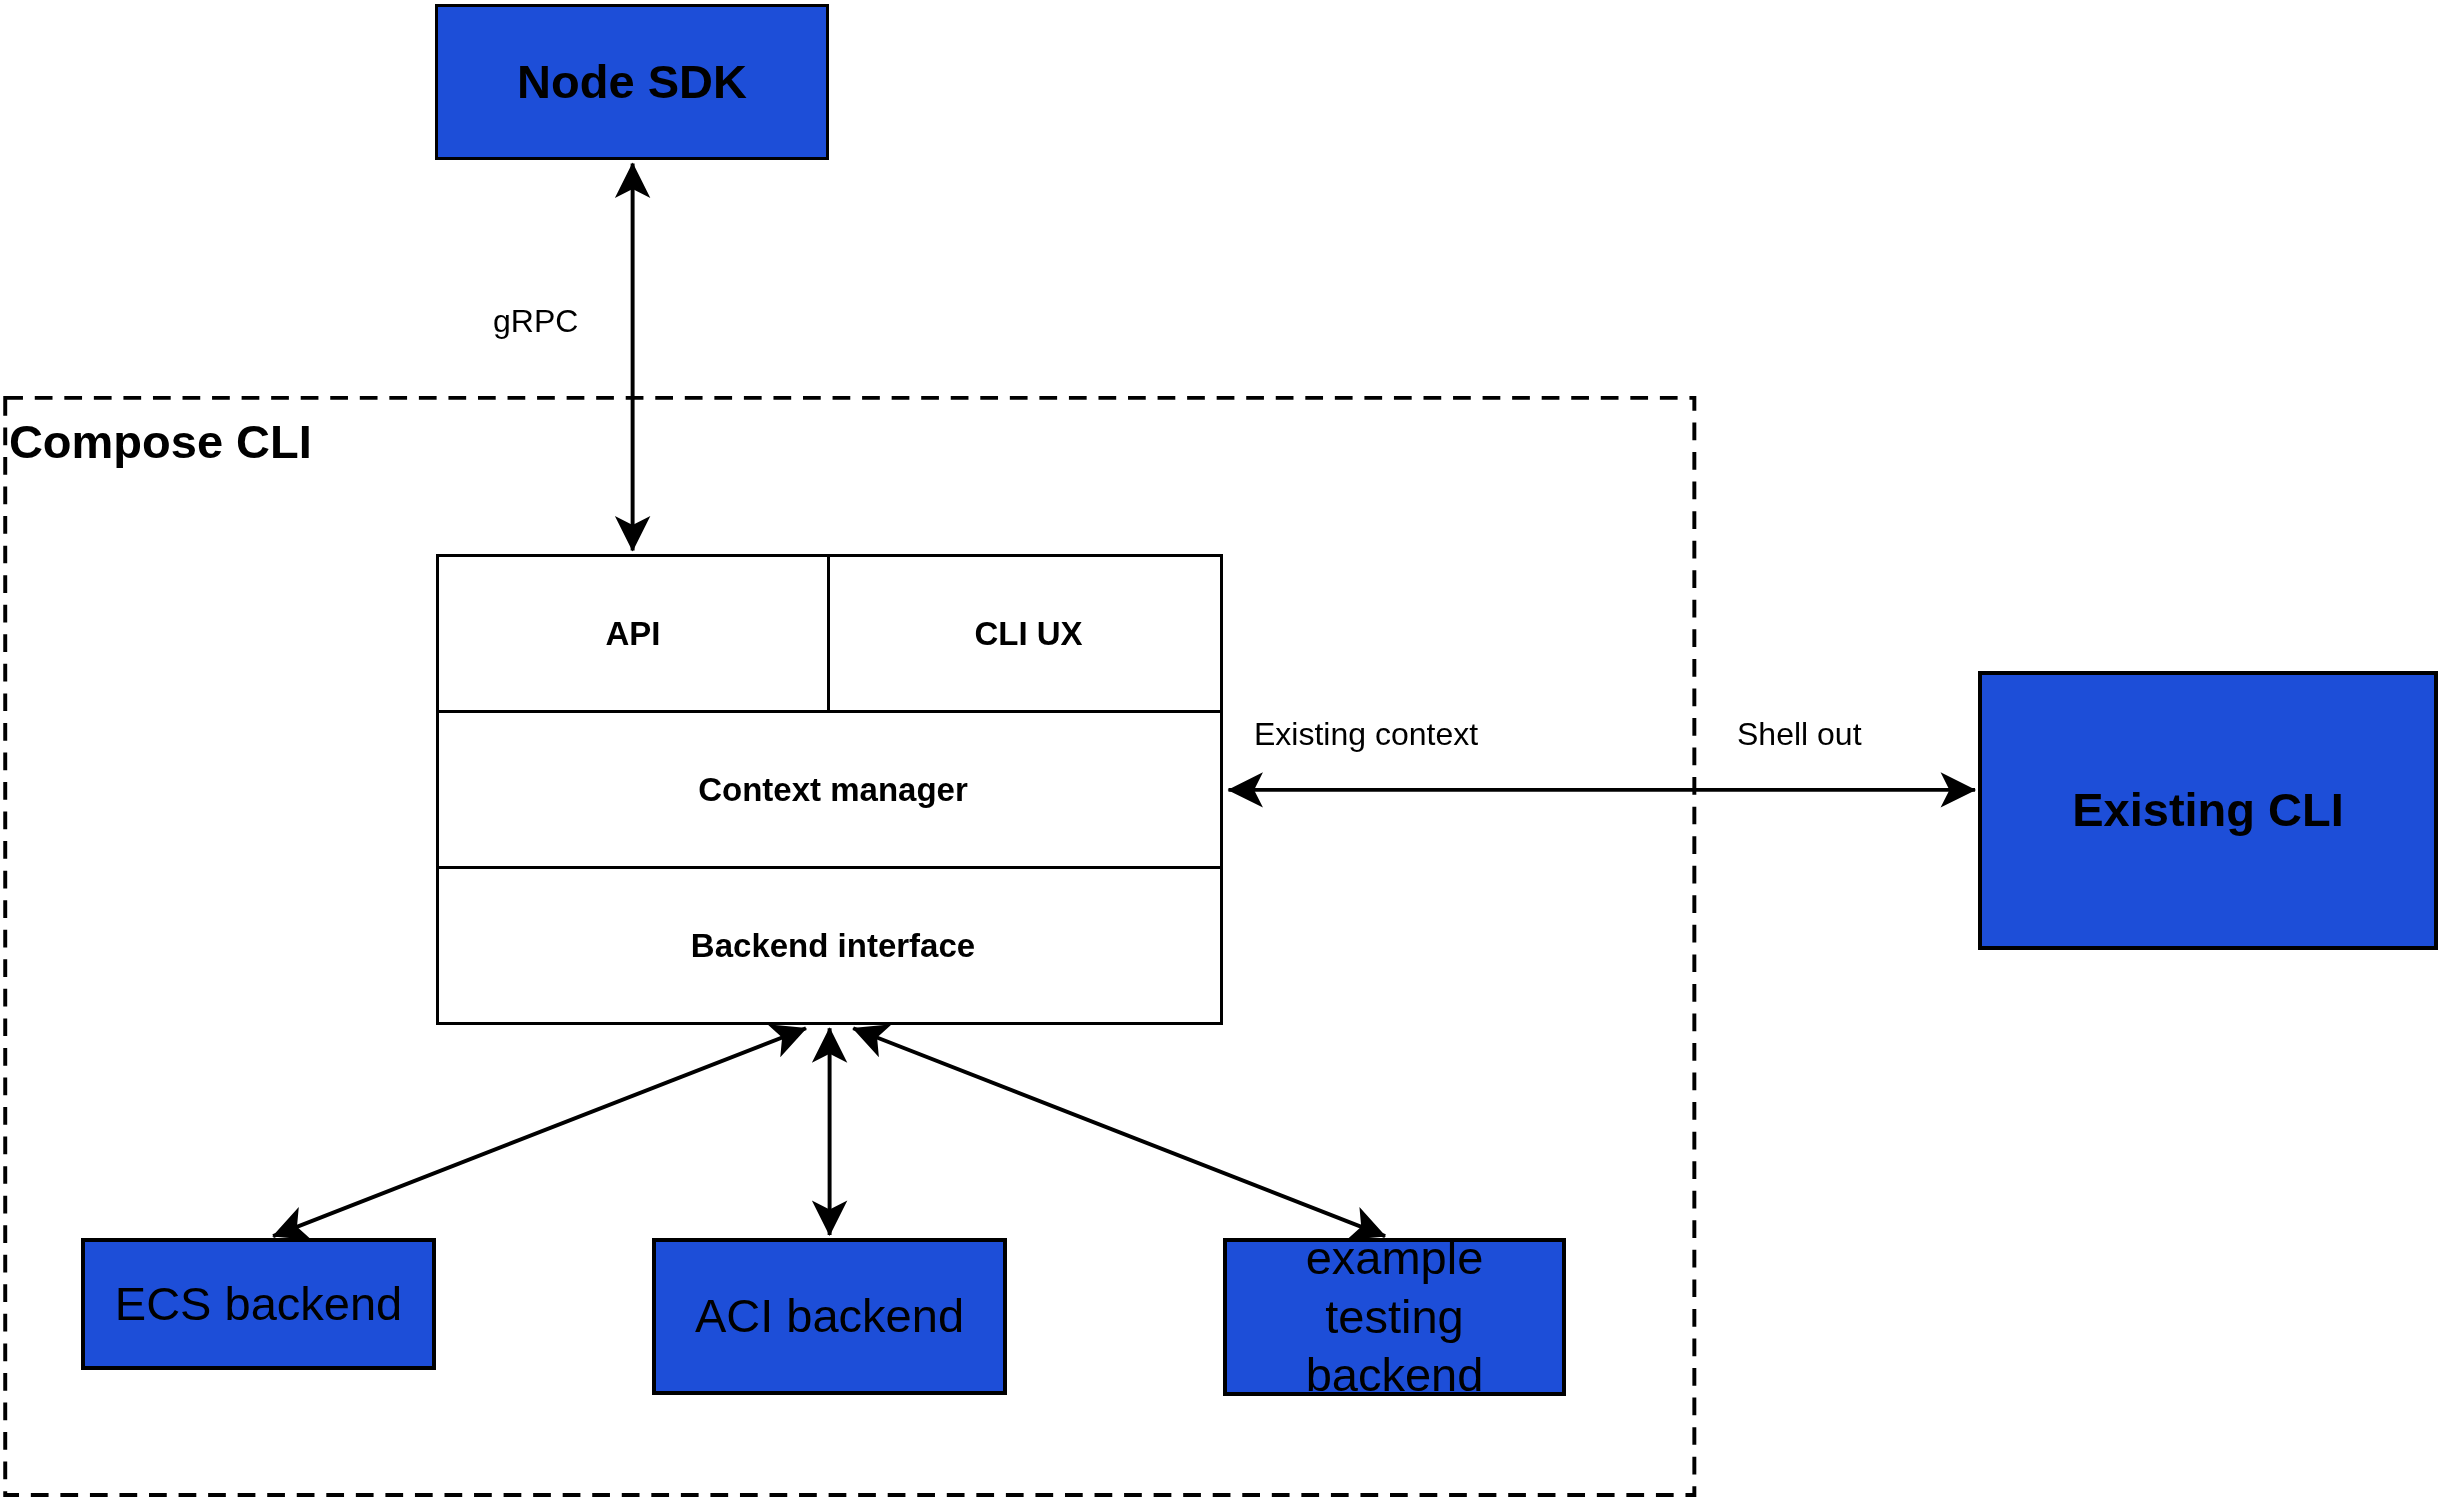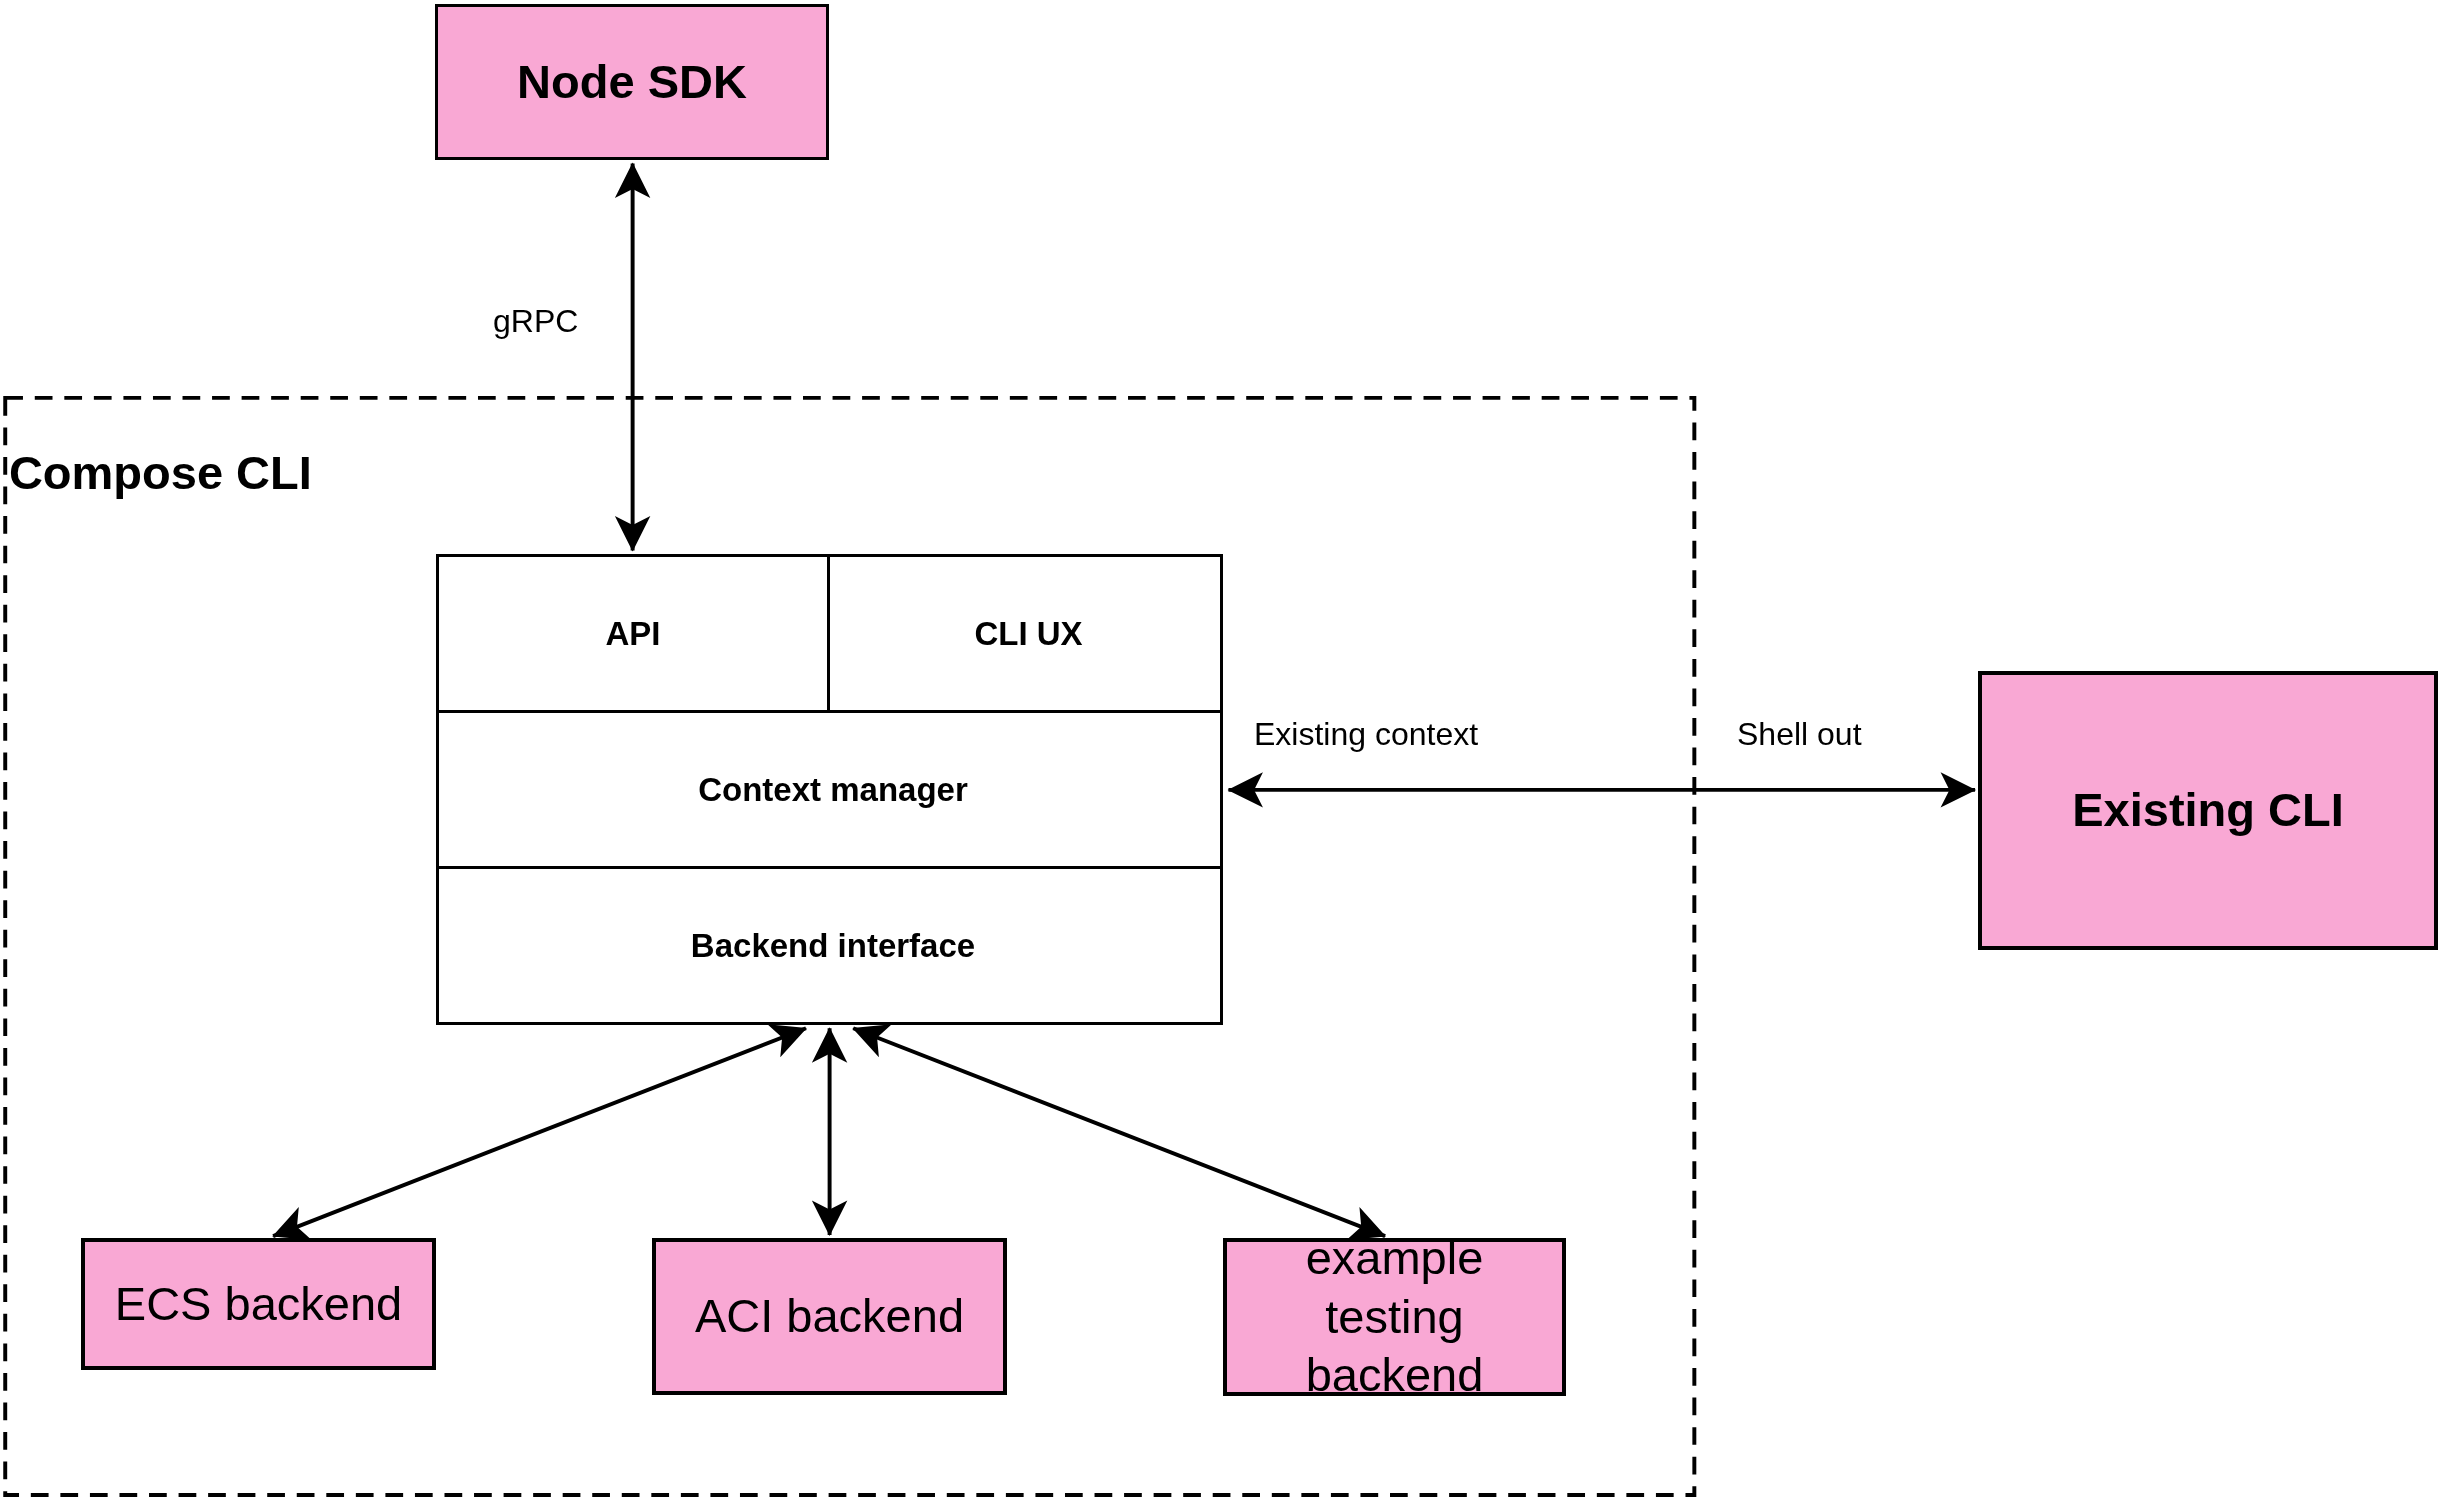--- a/index.html
+++ b/index.html
@@ -2,21 +2,21 @@
 <html><head>
 <meta charset="utf-8">
 <style>
   html, body { margin:0; padding:0; }
   body {
     width:2455px; height:1501px; position:relative; overflow:hidden;
     background:#ffffff; color:#000000;
     font-family:"Liberation Sans", sans-serif;
   }
   .box {
-    position:absolute; box-sizing:border-box; background:#f9a8d4;
+    position:absolute; box-sizing:border-box; background:#1d4ed8;
     border:3.9px solid #000000;
     display:flex; align-items:center; justify-content:center;
     text-align:center; font-size:47px; line-height:1.25;
   }
   .thick { border-width:4.9px; }
   .bold { font-weight:bold; }
   .compound {
     position:absolute; box-sizing:border-box; background:#ffffff;
     border:3.9px solid #000000; display:flex; flex-direction:column;
   }
@@ -35,21 +35,21 @@
   .container-label {
     position:absolute; font-size:47px; font-weight:bold; white-space:nowrap;
   }
   svg.edges {
     position:absolute; left:0; top:0; pointer-events:none;
   }
 </style>
 </head>
 <body>
 
-<div class="container-label" style="left:8.9px; top:414px;margin-top:31px;">Compose CLI</div>
+<div class="container-label" style="left:8.9px; top:414px;">Compose CLI</div>
 
 <div class="box bold" style="left:435px; top:3.9px; width:394px; height:156px;">
   <span>Node SDK</span>
 </div>
 
 <div class="compound" style="left:436px; top:554px; width:787px; height:471px;">
   <div class="crow divider">
     <div class="ccell left">
       <span>API</span>
     </div>

